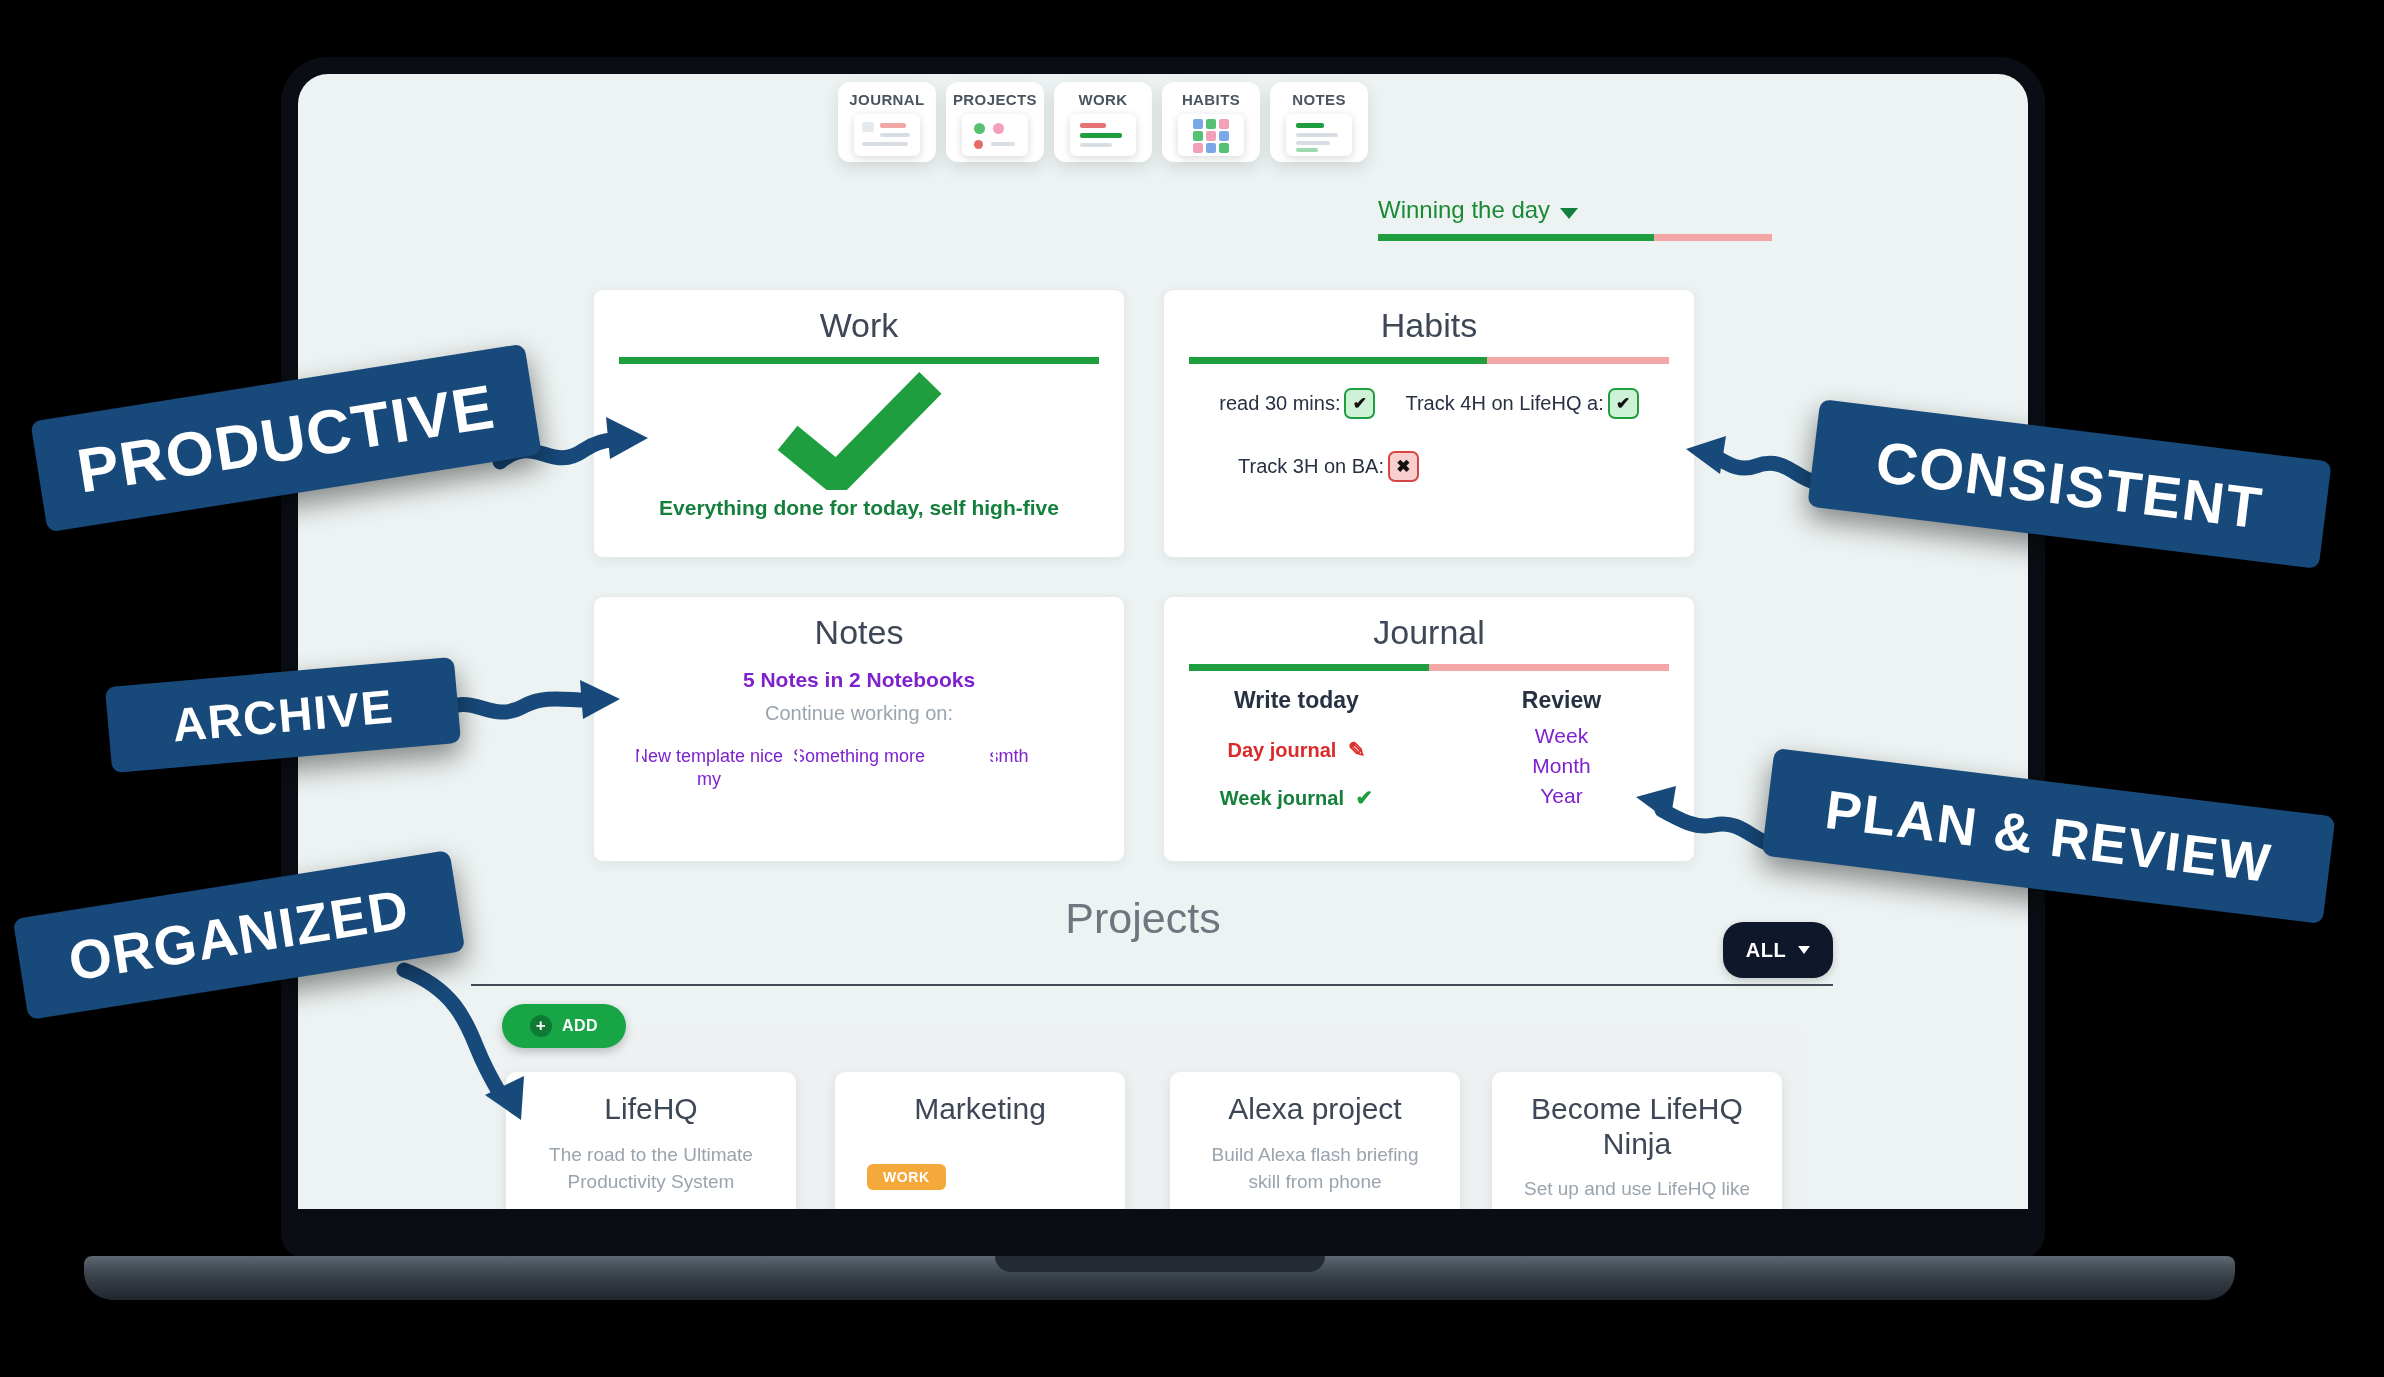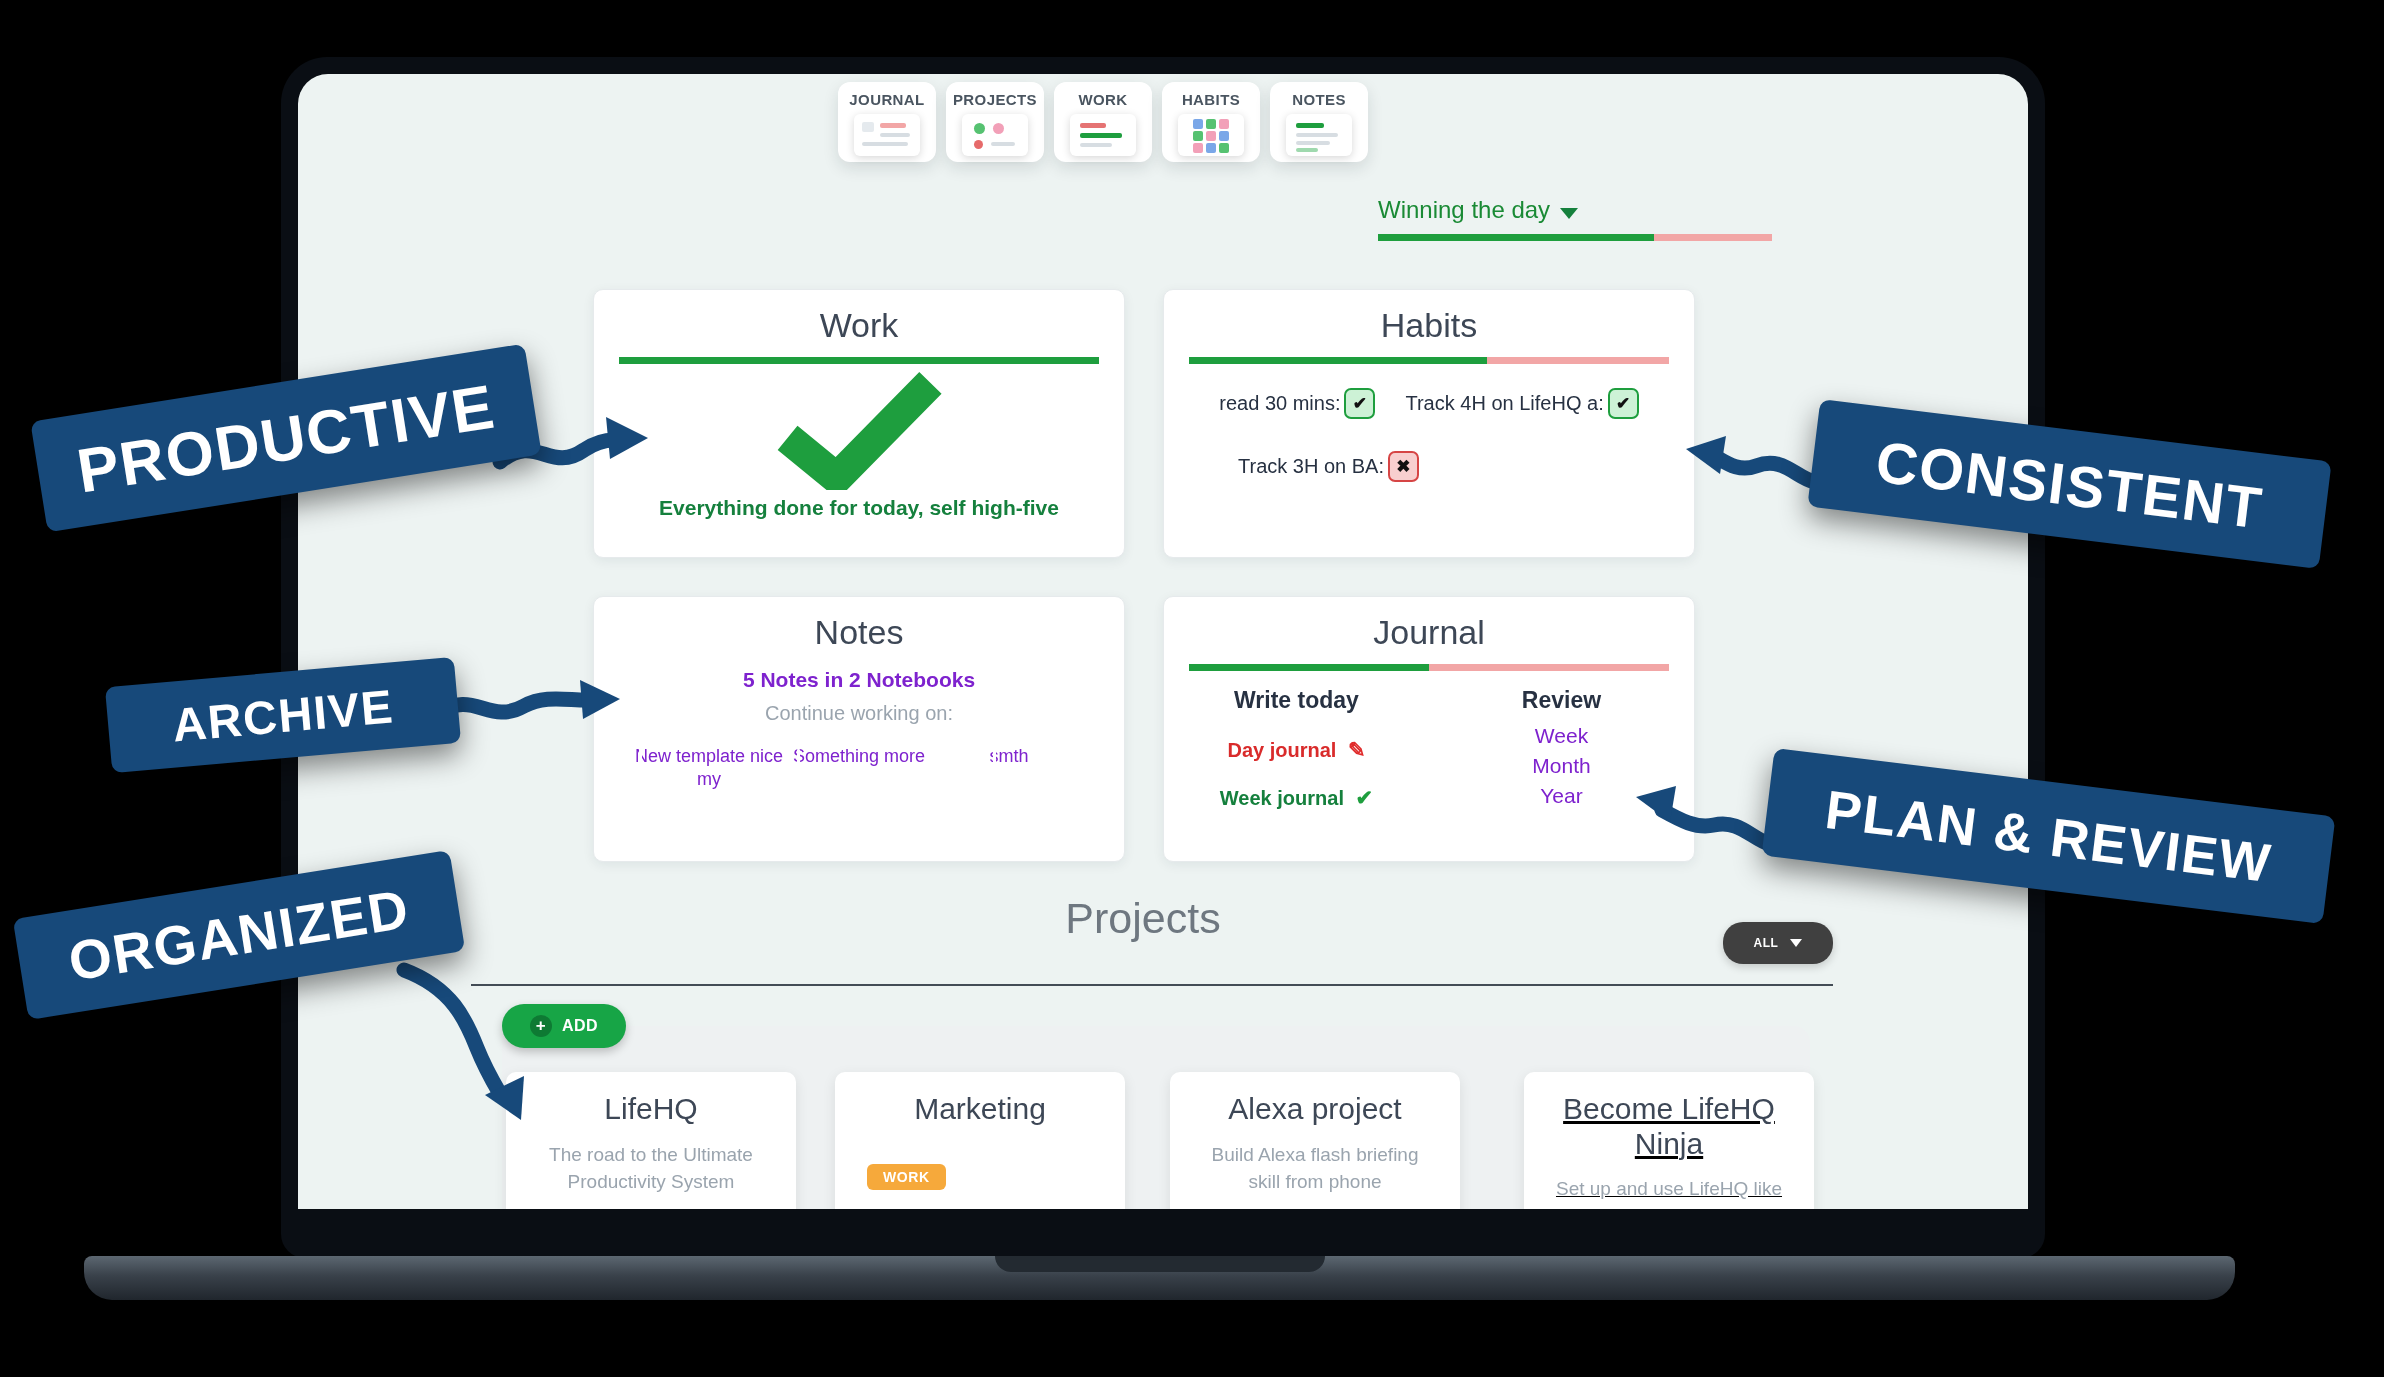--- a/index.html
+++ b/index.html
@@ -75,36 +75,36 @@
   .jentry { font-size:20px; font-weight:700; margin-top:24px; cursor:pointer; }
   .jentry.pending { color:#d92b2b; }
   .jentry.done { color:#15803d; }
   .pencil-glyph { color:#e02b2b; font-size:21px; margin-left:6px; }
   .check-glyph { color:#1e9e3e; font-size:21px; margin-left:6px; }
   .review-opt { font-size:21px; color:#7e22ce; margin-top:6px; cursor:pointer; }
 
   
   .projects-title { position:absolute; top:820px; left:645px; width:400px; text-align:center;
                     font-size:43px; color:#6e7780; font-weight:400; }
-  .all-btn { position:absolute; left:1425px; top:848px; width:110px; height:42px; background:#404040;
-             border-radius:20px; color:#fff; font-size:12px; font-weight:700; letter-spacing:.5px;
+  .all-btn { position:absolute; left:1425px; top:848px; width:110px; height:56px; background:#0f172a;
+             border-radius:20px; color:#fff; font-size:20px; font-weight:700; letter-spacing:.5px;
              display:flex; align-items:center; justify-content:center; gap:12px; cursor:pointer;
              box-shadow:0 3px 8px rgba(0,0,0,.18); }
   .projects-hr { position:absolute; left:173px; top:910px; width:1362px; height:2px; background:#434c56; }
   .add-btn { position:absolute; left:204px; top:930px; width:124px; height:44px; background:#17a546;
              border-radius:22px; color:#fff; display:flex; align-items:center; justify-content:center; gap:10px;
              font-size:16px; font-weight:700; letter-spacing:.5px; cursor:pointer; z-index:4;
              box-shadow:0 4px 10px rgba(0,0,0,.22); }
   .plus-circle { width:22px; height:22px; border-radius:50%; background:#0e7a33; color:#fff;
                  display:flex; align-items:center; justify-content:center; font-size:17px; font-weight:700; }
   .projects-board { position:absolute; left:204px; top:952px; width:1308px; height:230px;
                     background:#eef1f2; border-radius:16px; z-index:2; }
   .pcard { position:absolute; top:998px; width:290px; height:230px; background:#fff; border-radius:10px;
            box-shadow:0 4px 14px rgba(0,0,0,.09); text-align:center; padding-top:20px; z-index:3; cursor:pointer; }
-  .pcard-1 { left:208px; } .pcard-2 { left:537px; } .pcard-3 { left:872px; } .pcard-4 { left:1226px;text-decoration:underline; }
+  .pcard-1 { left:208px; } .pcard-2 { left:537px; } .pcard-3 { left:872px; } .pcard-4 { left:1194px; }
   .pcard-title { font-size:30px; font-weight:400; color:#3d4756; line-height:1.15; padding:0 20px; }
   .pcard-desc { font-size:19px; color:#9aa4ae; line-height:1.45; padding:0 24px; margin-top:14px; }
   .ptag { position:absolute; left:32px; top:92px; background:#f6a93b; color:#fff; font-size:14px; font-weight:700;
           letter-spacing:.6px; padding:5px 16px; border-radius:6px; }
 
   
   .arrows { position:absolute; left:0; top:0; z-index:5; pointer-events:none; }
   .ribbon { position:absolute; z-index:6; background:#17497a; color:#fff; display:flex; align-items:center;
             justify-content:center; border-radius:10px; font-weight:600; letter-spacing:1.5px;
             box-shadow:0 12px 28px rgba(0,0,0,.45); }

